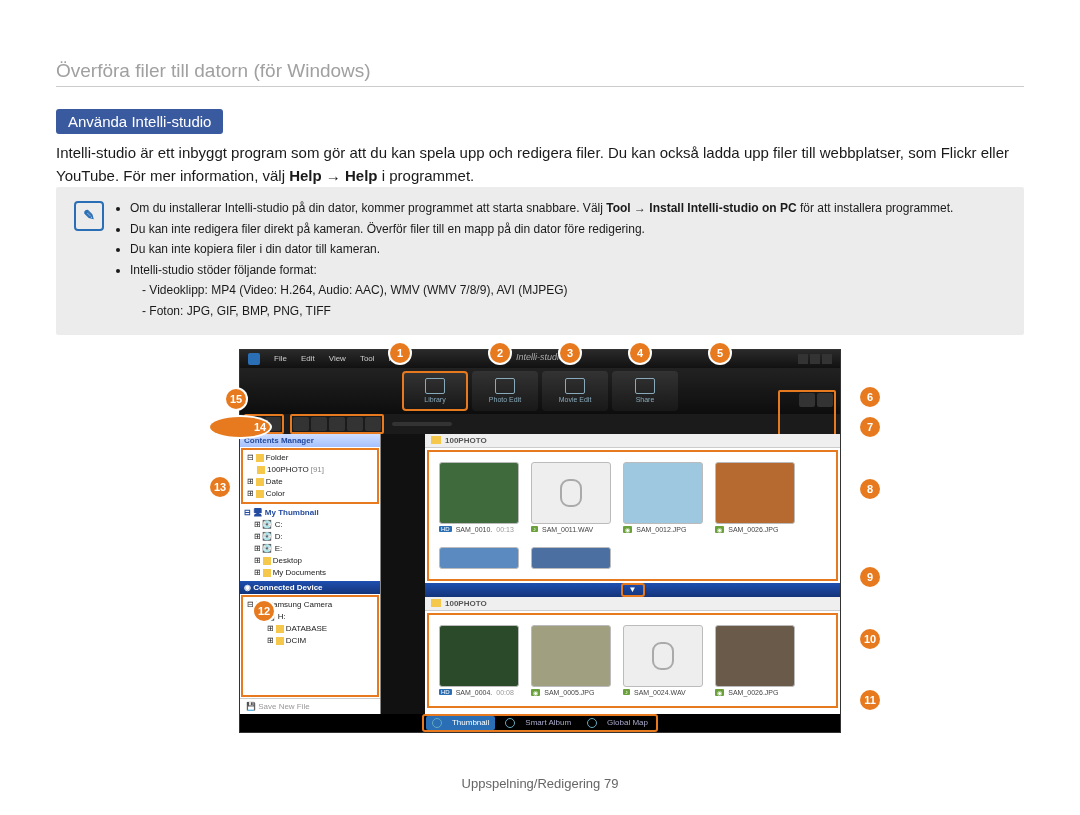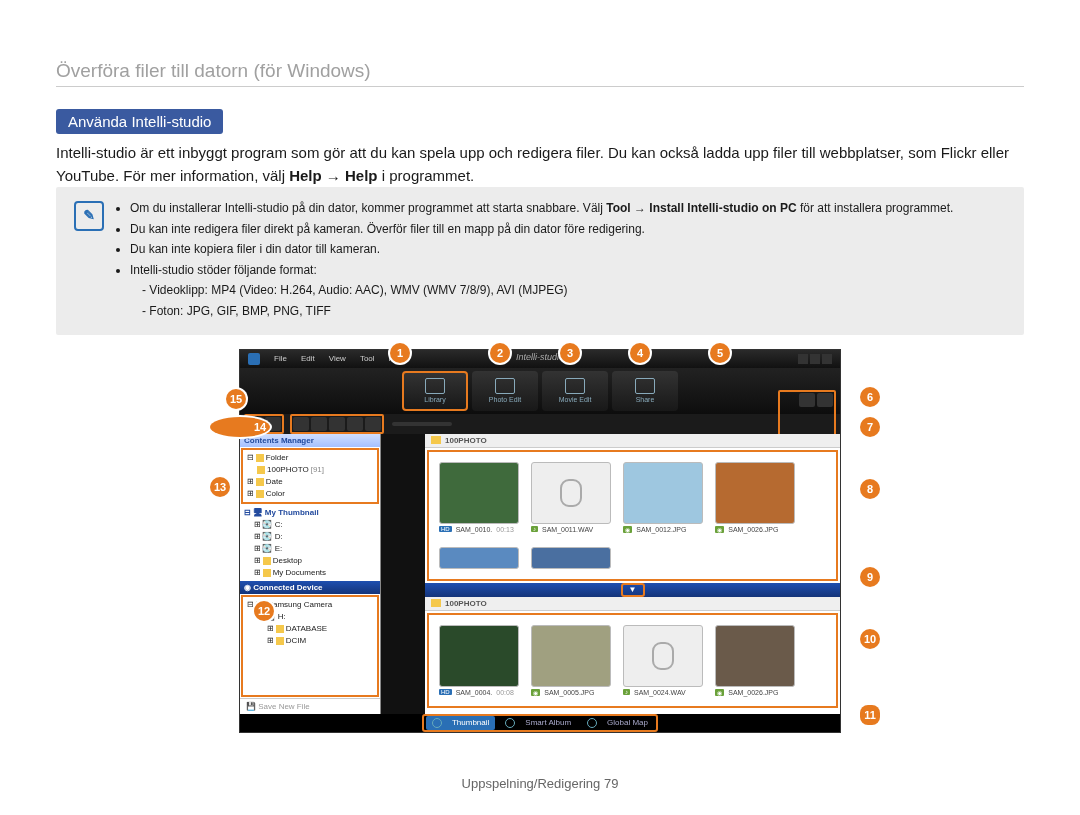--- a/index.html
+++ b/index.html
@@ -99,21 +99,21 @@
     <div class="callout" style="left:310px;top:-6px;">2</div>
     <div class="callout" style="left:380px;top:-6px;">3</div>
     <div class="callout" style="left:450px;top:-6px;">4</div>
     <div class="callout" style="left:530px;top:-6px;">5</div>
 
     <div class="callout" style="right:20px;top:38px;">6</div>
     <div class="callout" style="right:20px;top:68px;">7</div>
     <div class="callout" style="right:20px;top:130px;">8</div>
     <div class="callout" style="right:20px;top:218px;">9</div>
     <div class="callout" style="right:20px;top:280px;">10</div>
-    <div class="callout" style="right:20px;top:356px;border-radius:8px;">11</div>
+    <div class="callout" style="right:20px;top:341px;">11</div>
 
     <div class="callout" style="left:30px;top:252px;margin-left:44px;">12</div>
     <div class="callout" style="left:30px;top:128px;">13</div>
     <div class="callout" style="left:30px;top:68px;padding-left:40px;">14</div>
     <div class="callout" style="left:46px;top:40px;">15</div>
 
     <div class="app-window">
       <div class="title-badge">Intelli-studio</div>
       <div class="menubar">
         <span class="logo"></span>

